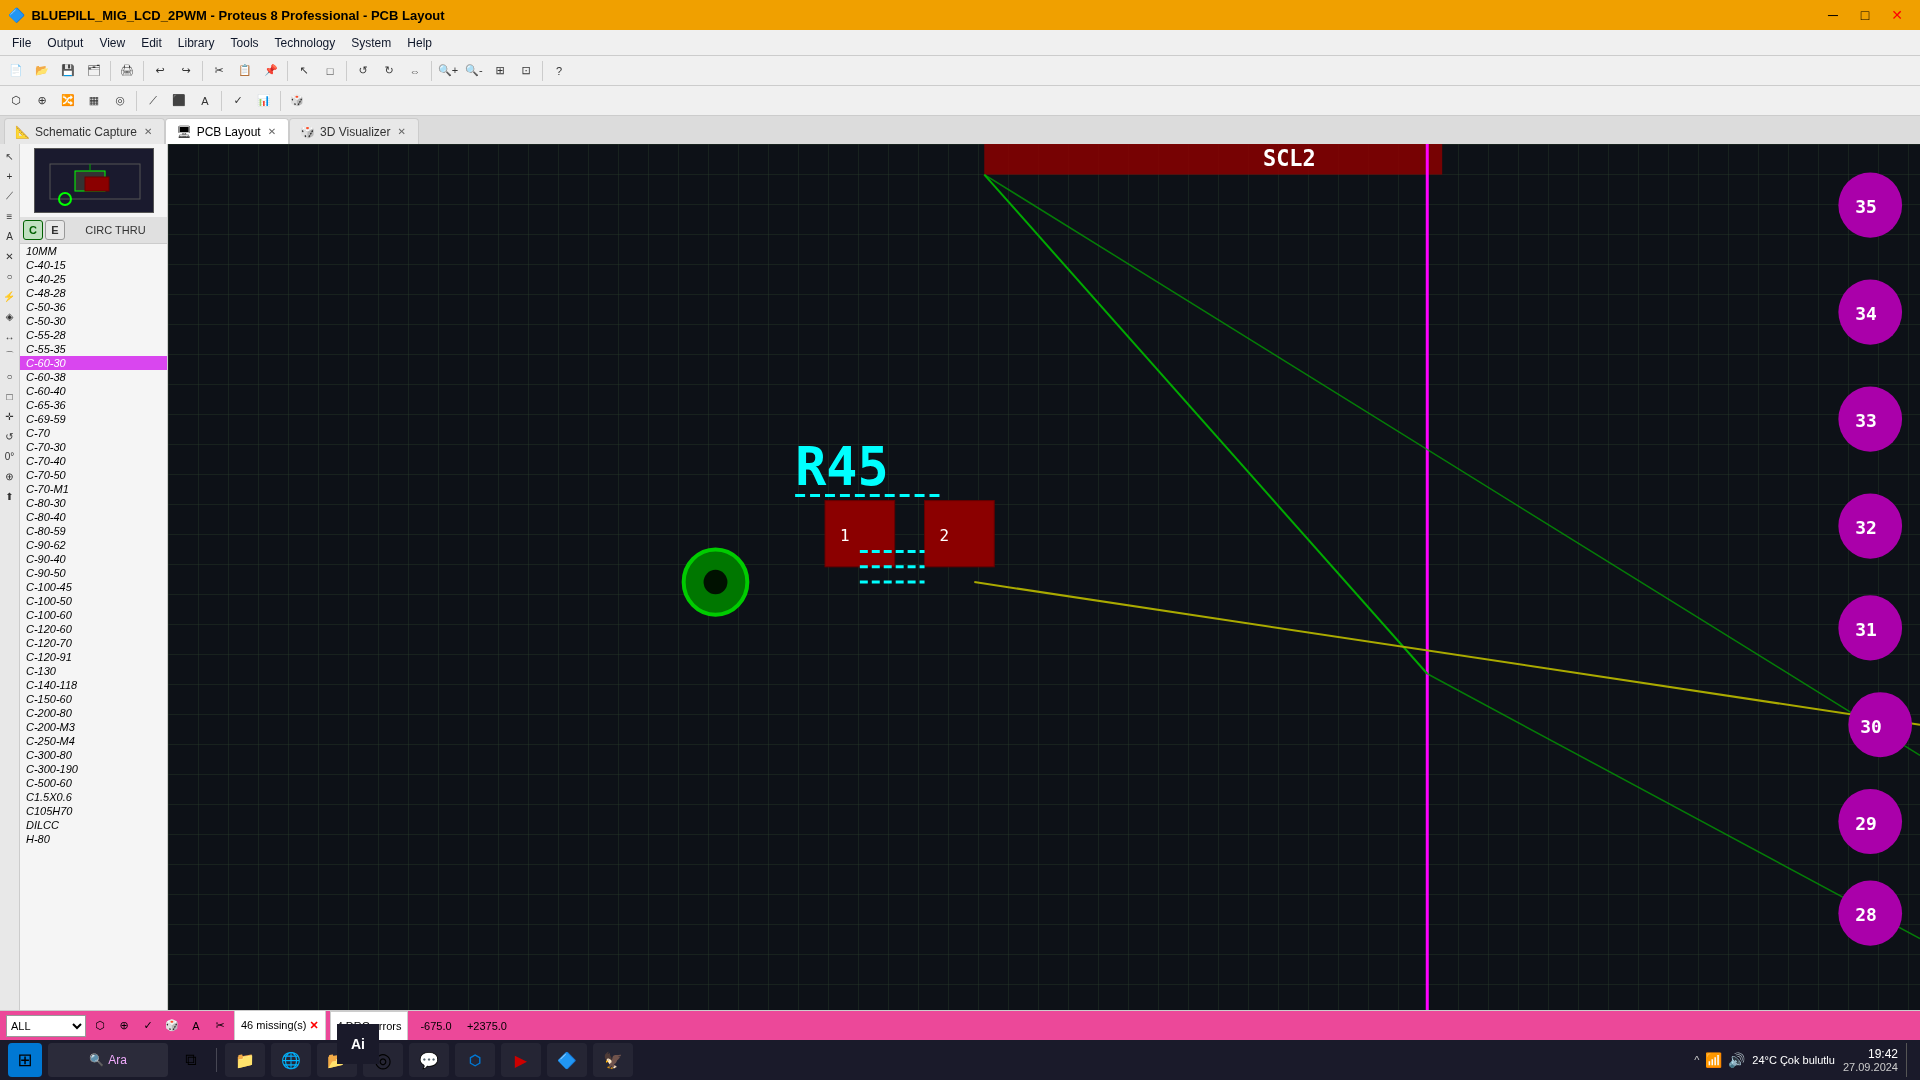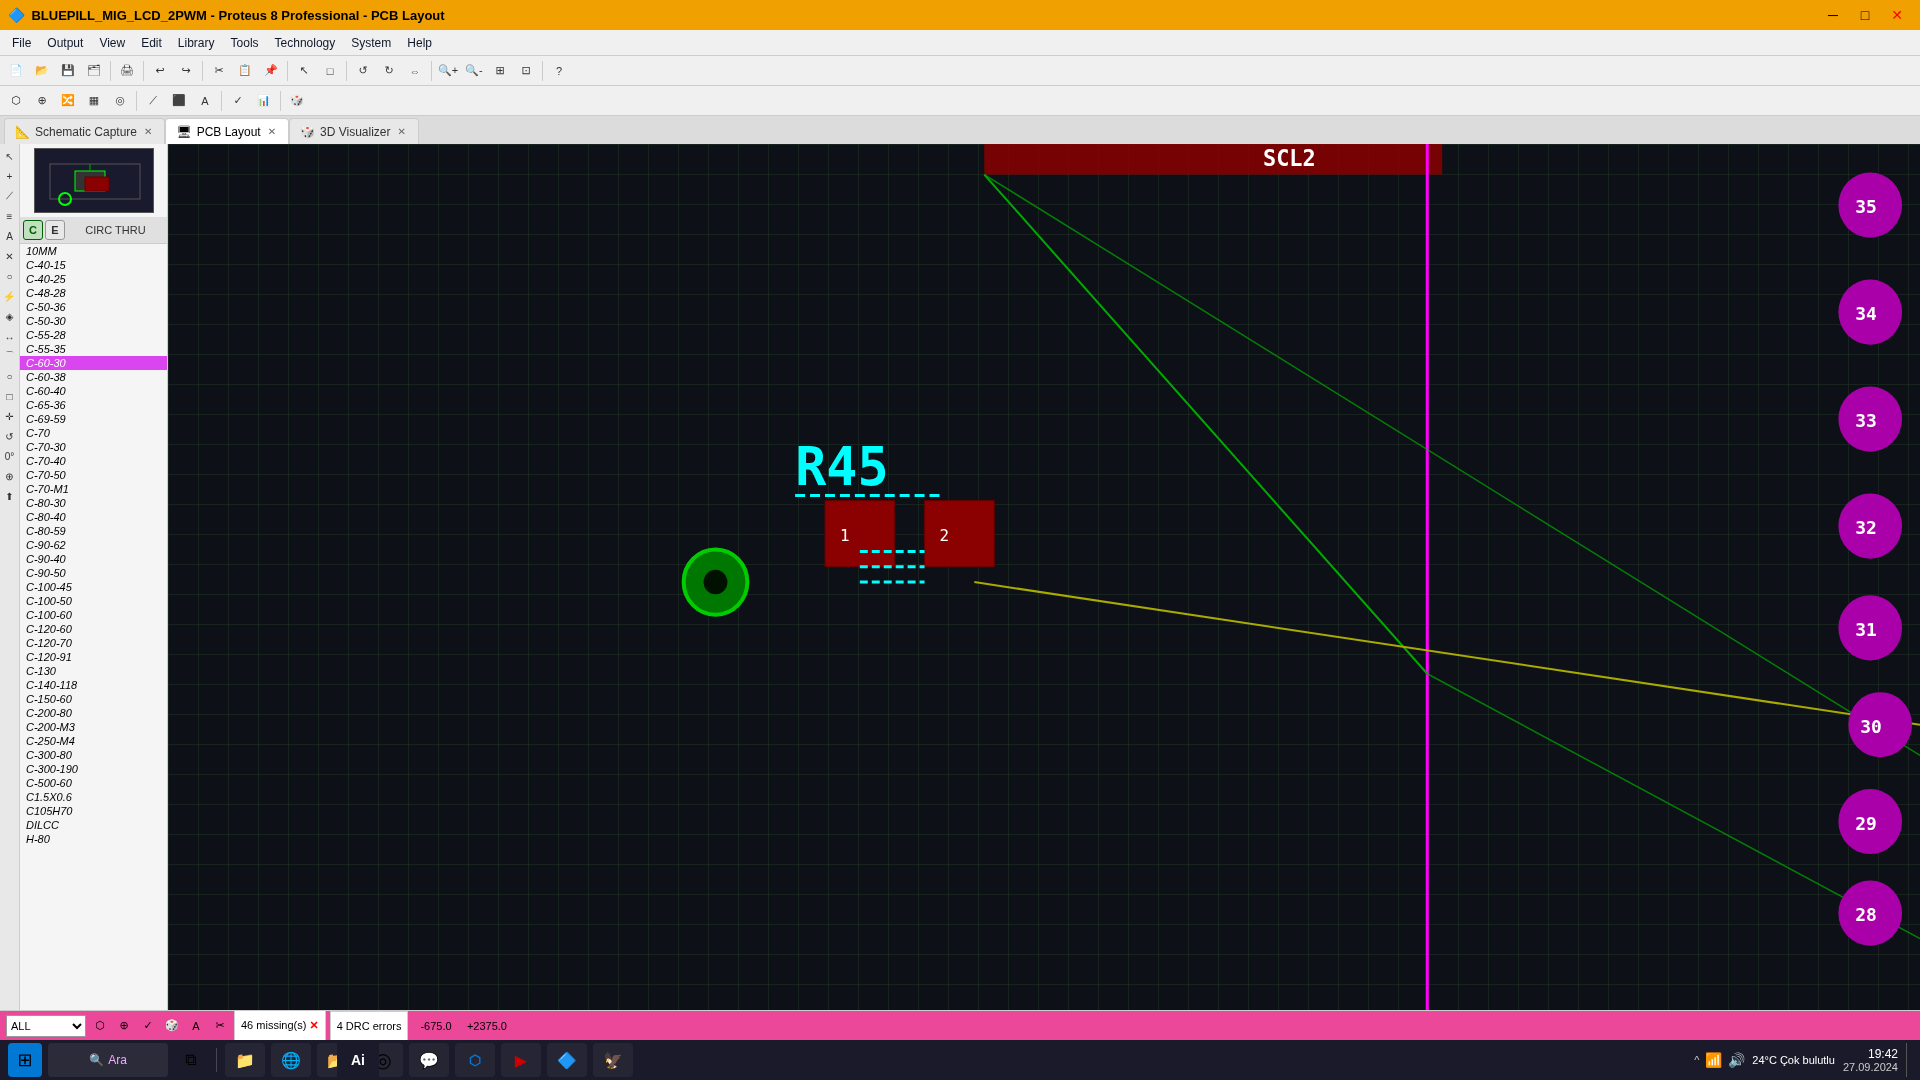--- a/index.html
+++ b/index.html
@@ -439,21 +439,21 @@
   <div class="task-app">📁</div>
   <div class="task-app">🌐</div>
   <div class="task-app">📂</div>
   <div class="task-app" style="font-size:20px;">◎</div>
   <div class="task-app">💬</div>
   <div class="task-app" style="color:#0078d4; font-weight:bold; font-size:14px;">⬡</div>
   <div class="task-app" style="color:#c00;">▶</div>
   <div class="task-app" style="color:#0a0;">🔷</div>
   <div class="task-app">🦅</div>
 
-  <div style="position:absolute; bottom:0; left:337px; width:42px; height:40px; background:#1a1a2a; display:flex; align-items:center; justify-content:center; font-size:14px; color:#fff; font-weight:bold;">
+  <div style="position:absolute; bottom:16px; left:337px; width:42px; height:40px; background:#1a1a2a; display:flex; align-items:center; justify-content:center; font-size:14px; color:#fff; font-weight:bold;">
     <span>Ai</span>
   </div>
 
   <div id="taskbar-right">
     <div id="system-tray">
       <span style="color:#ccc;">^</span>
       <span style="font-size:14px;">📶</span>
       <span style="font-size:14px;">🔊</span>
       <span style="font-size:11px; color:#fff; white-space:nowrap;">24°C  Çok bulutlu</span>
     </div>

